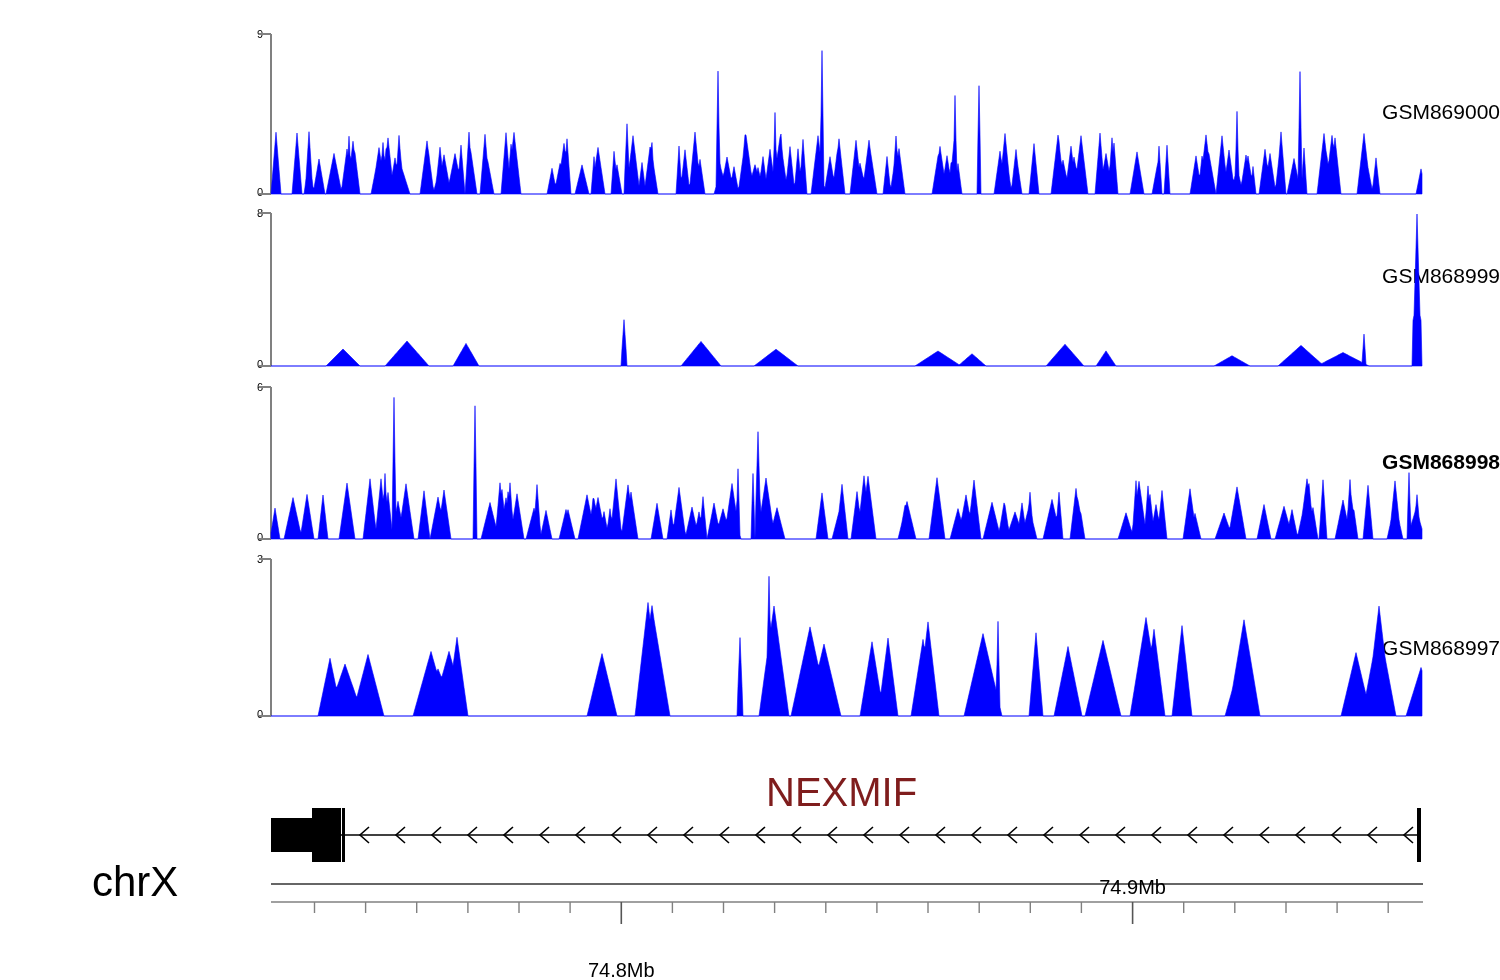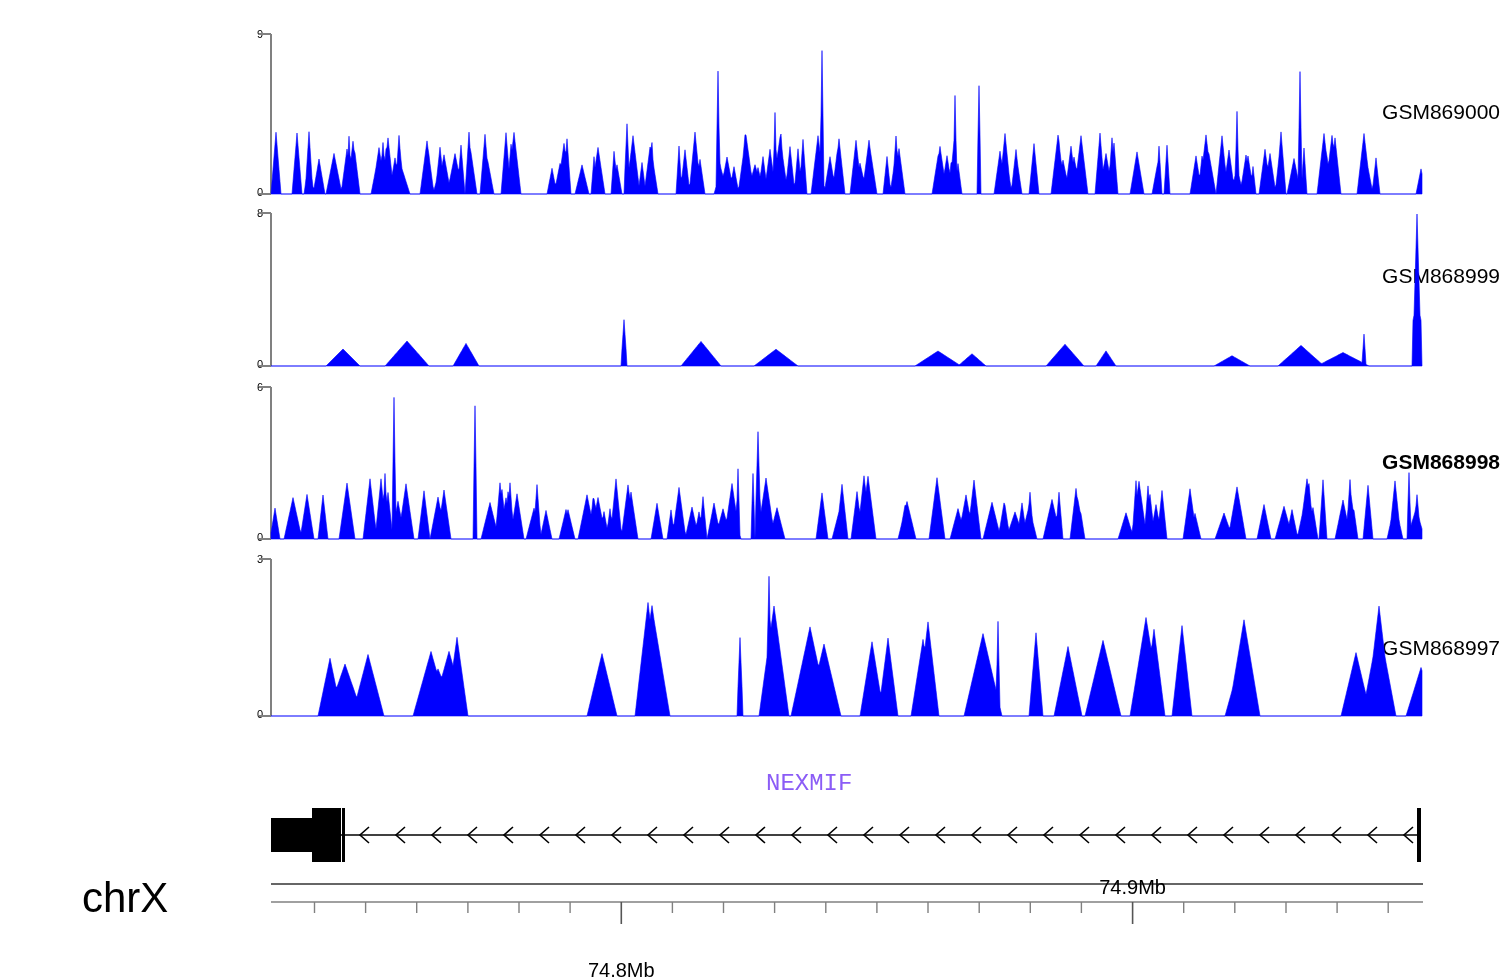--- a/index.html
+++ b/index.html
@@ -42,24 +42,24 @@
     text-align: right;
     width: 40px;
     font-family: "Liberation Sans", sans-serif;
   }
   .plot {
     position: absolute;
   }
   .plot svg { display: block; }
   .gene-name {
     position: absolute;
-    font-size: 24px;
-    color: #8b5cf6;
+    font-size: 40px;
+    color: #7f1d1d;
     text-align: center;
-    font-family: Liberation Mono, monospace;
+    font-family: Liberation Sans, sans-serif;
   }
   .chrom-label {
     position: absolute;
     font-size: 42px;
     color: #000000;
     font-family: "Liberation Sans", sans-serif;
   }
   .tick-label {
     position: absolute;
     font-size: 20px;
@@ -154,21 +154,21 @@
           <path d="M1413,27 L1404,35 L1413,43" stroke="#000000" stroke-width="1.6" fill="none"></path>
           <rect x="271" y="18" width="41" height="34" fill="#000000"></rect>
           <rect x="312" y="8" width="2" height="54" fill="#000000"></rect>
           <rect x="314" y="8" width="27" height="54" fill="#000000"></rect>
           <rect x="342" y="8" width="3" height="54" fill="#000000"></rect>
           <rect x="1417" y="8" width="4" height="54" fill="#000000"></rect>
         </svg>
       </div>
     </div>
     <div class="track" style="top: 0px;">
-      <div class="chrom-label" style="left: 82px; top: 858px; margin-top: 16px;">chrX</div>
+      <div class="chrom-label" style="left: 92px; top: 858px;">chrX</div>
       <div class="plot" style="left: 0px; top: 880px;">
         <svg width="1500" height="44">
           <line x1="271" y1="4" x2="1423" y2="4" stroke="#333333" stroke-width="1.6"></line>
           <line x1="271" y1="22" x2="1423" y2="22" stroke="#808080" stroke-width="1.6"></line>
           <line x1="314.5" y1="22" x2="314.5" y2="33" stroke="#808080" stroke-width="1.4"></line>
           <line x1="365.6" y1="22" x2="365.6" y2="33" stroke="#808080" stroke-width="1.4"></line>
           <line x1="416.7" y1="22" x2="416.7" y2="33" stroke="#808080" stroke-width="1.4"></line>
           <line x1="467.9" y1="22" x2="467.9" y2="33" stroke="#808080" stroke-width="1.4"></line>
           <line x1="519.0" y1="22" x2="519.0" y2="33" stroke="#808080" stroke-width="1.4"></line>
           <line x1="570.1" y1="22" x2="570.1" y2="33" stroke="#808080" stroke-width="1.4"></line>

